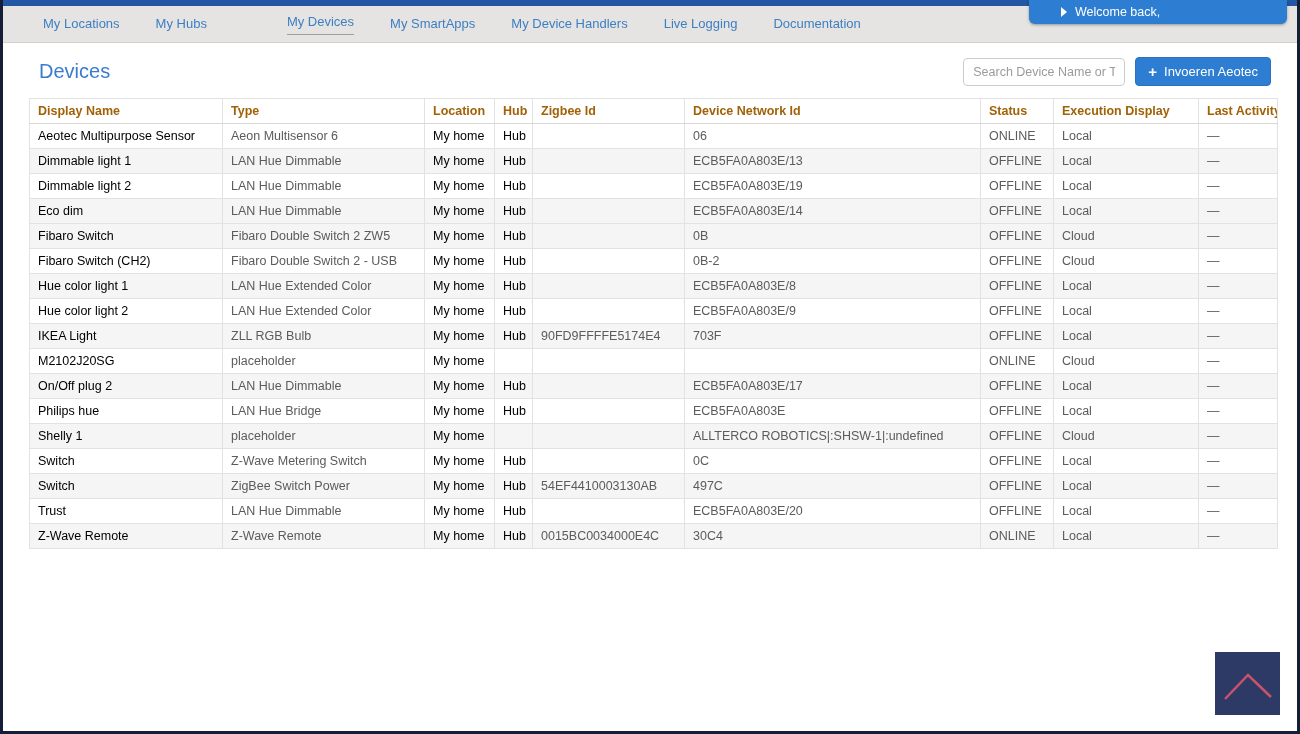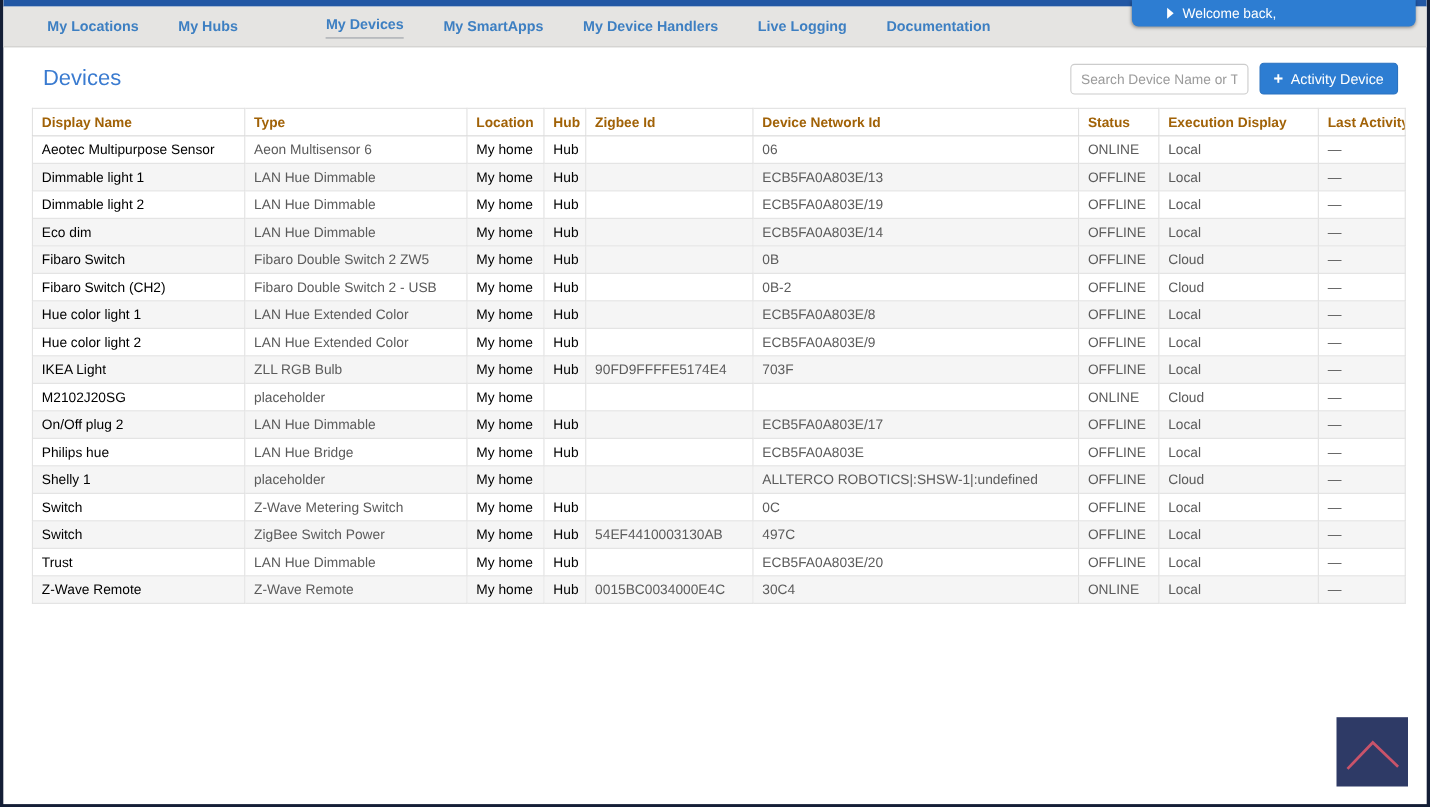--- a/index.html
+++ b/index.html
@@ -18,21 +18,20 @@
 
   
   .navbar {
     background: #e5e4e2;
     border-bottom: 1px solid #d2d0ce;
     height: 37px;
     display: flex;
     align-items: center;
     padding-left: 40px;
     gap: 36px;
-    font-weight: bold;
   }
   .nav-link {
     color: #3d7fc2;
     font-size: 13px;
     text-decoration: none;
     cursor: pointer;
     padding-bottom: 2px;
   }
   .nav-link.active { border-bottom: 1px solid #9aa0a6; padding-bottom: 5px; margin-left: 44px; }
 
@@ -167,21 +166,21 @@
   <span>Welcome back,</span>
 </div>
 
 <div class="content">
   <div class="toolbar-row">
     <h1 class="page-title">Devices</h1>
     <div class="toolbar-right">
       <input class="search-input" type="text" placeholder="Search Device Name or Type" style="">
       <button class="create-btn">
         <span class="plus-icon">+</span>
-        <span>Activity Device</span>
+        <span>Invoeren Aeotec</span>
       </button>
     </div>
   </div>
 
   <table class="devices">
     <colgroup>
       <col style="width:193px">
         <col style="width:202px">
         <col style="width:70px">
       <col style="width:38px">

